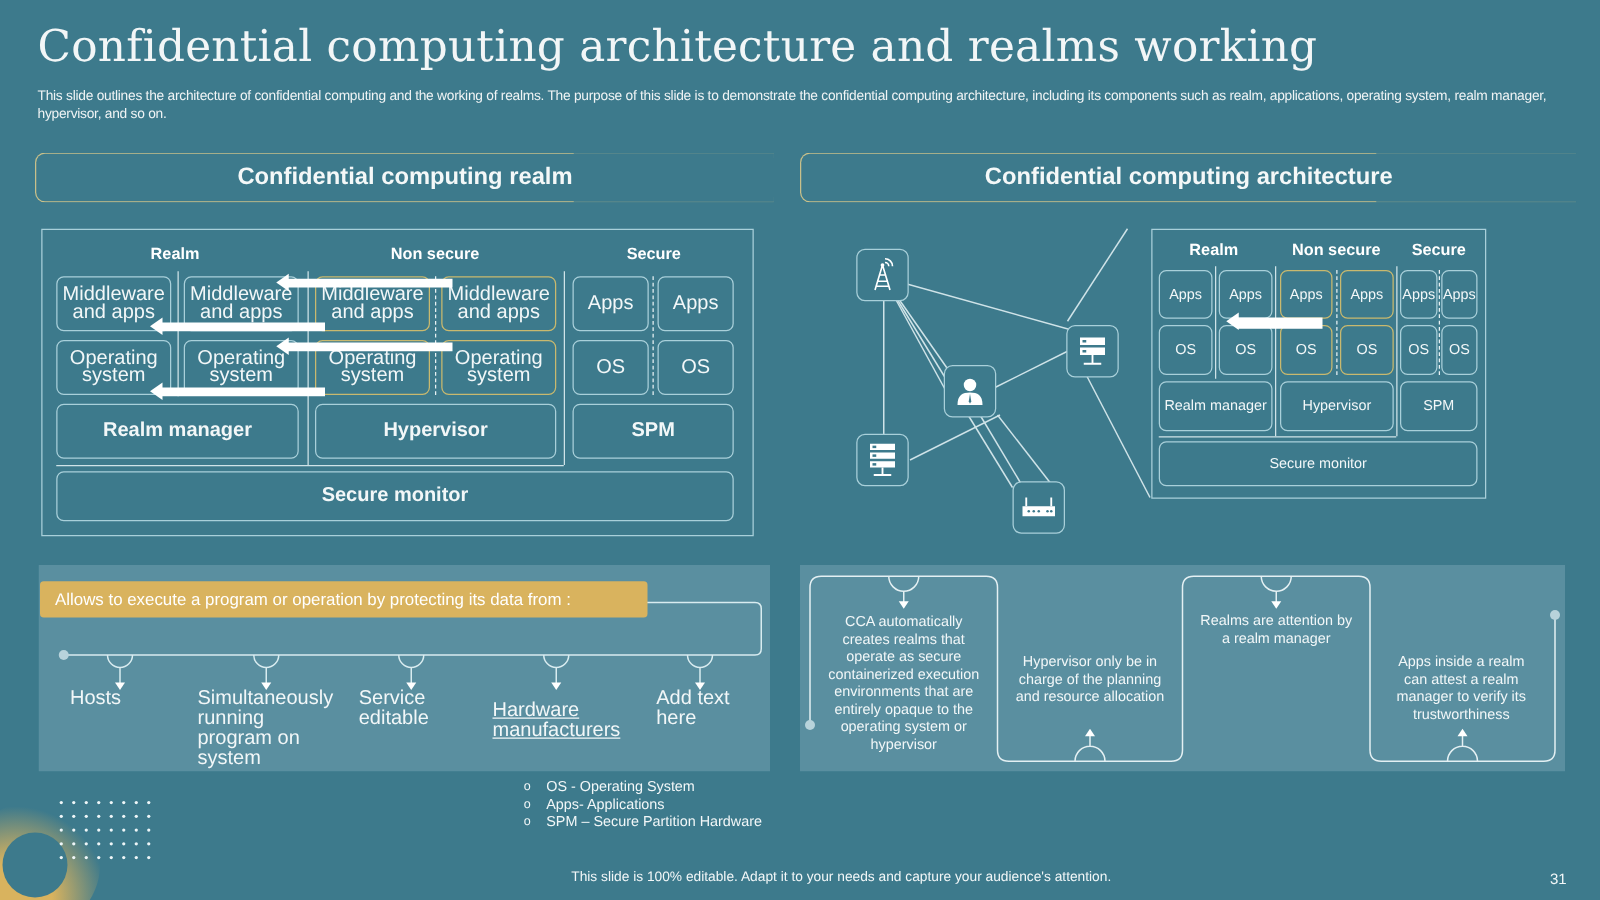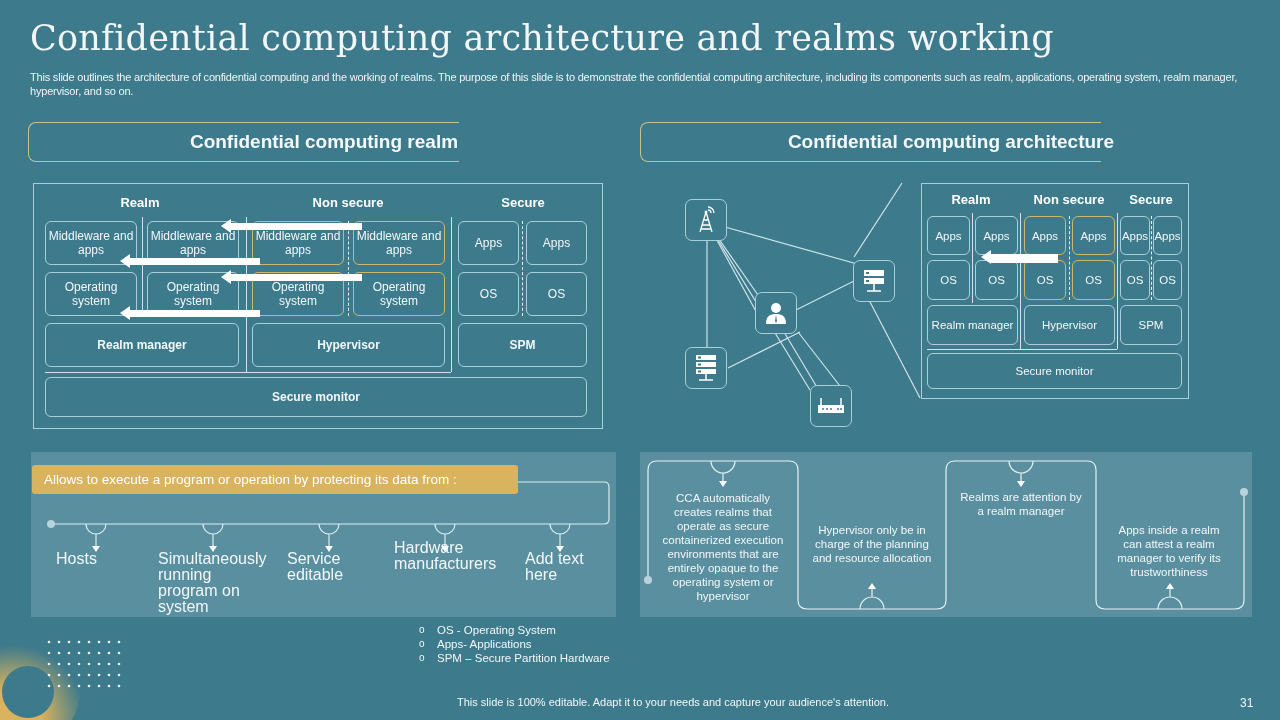--- a/index.html
+++ b/index.html
@@ -4,21 +4,21 @@
 <style>
   html,body{margin:0;padding:0;}
   body{width:1280px;height:720px;background:#3d7a8c;position:relative;overflow:hidden;color:#fff;font-family:"Liberation Sans",sans-serif;}
   .abs{position:absolute;}
   .title{left:30px;top:18px;font-family:"DejaVu Serif","Liberation Serif",serif;font-size:35px;color:#f2f6f7;letter-spacing:0.2px;}
   .subtitle{left:30px;top:70px;width:1220px;font-size:11px;line-height:14px;color:#f0f4f5;letter-spacing:-0.2px;}
   .sec-head{height:38px;border:1px solid #c9c08a;border-right:none;border-radius:8px 0 0 8px;display:flex;align-items:center;justify-content:center;font-weight:bold;font-size:19px;color:#f4f8f8;
     background:linear-gradient(90deg,rgba(61,122,140,1),rgba(61,122,140,1));}
   .sec-head::after{content:"";position:absolute;right:0;top:-1px;bottom:-1px;width:160px;border-top:1px solid #3d7a8c;border-bottom:1px solid #3d7a8c;
      background:linear-gradient(90deg,rgba(61,122,140,0),rgba(61,122,140,1));}
-  .box{border:1px solid #a9d0da;border-radius:6px;display:flex;align-items:center;justify-content:center;text-align:center;font-size:12px;line-height:14px;color:#f2f7f8;box-sizing:border-box;}
+  .box{border:1px solid #a9d0da;border-radius:6px;display:flex;align-items:center;justify-content:center;text-align:center;font-size:16px;line-height:14px;color:#f2f7f8;box-sizing:border-box;}
   .box.gold{border-color:#c9b96e;}
   .box.bold{font-weight:bold;}
   .colhead{font-weight:bold;font-size:13px;color:#fff;text-align:center;}
   .vline{position:absolute;width:0;border-left:1px solid #cfe3e8;}
   .vline.dash{border-left:1px dashed #e8f1f3;}
   .hline{position:absolute;height:0;border-top:1px solid #cfe3e8;}
   .arrow{position:absolute;height:7px;background:#fff;}
   .arrow::before{content:"";position:absolute;left:-9px;top:-4px;border-right:10px solid #fff;border-top:7.5px solid transparent;border-bottom:7.5px solid transparent;}
   .panel{background:#5a8fa0;}
   .goldbar{background:#d9b35e;color:#fff;font-size:13.5px;display:flex;align-items:center;padding-left:12px;border-radius:3px;box-sizing:border-box;}
@@ -192,21 +192,21 @@
     <path d="M294 94 L302 94 L298 100 Z"></path>
     <path d="M410 94 L418 94 L414 100 Z"></path>
     <path d="M525 94 L533 94 L529 100 Z"></path>
   </g>
   <circle cx="20" cy="72" r="4" fill="#b8d3db"></circle>
 </svg>
 <div class="abs goldbar" style="left:32px;top:465px;width:486px;height:29px;">Allows to execute a program or operation by protecting its data from :</div>
 <div class="abs item-label" style="left:56px;top:551px;width:80px;">Hosts</div>
 <div class="abs item-label" style="left:158px;top:551px;width:110px;">Simultaneously running  program on system</div>
 <div class="abs item-label" style="left:287px;top:551px;width:80px;">Service editable</div>
-<div class="abs item-label" style="left:394px;top:540px;width:100px;">Hardware manufacturers</div>
+<div class="abs item-label" style="left:394px;top:561px;width:100px;text-decoration:underline;">Hardware manufacturers</div>
 <div class="abs item-label" style="left:525px;top:551px;width:70px;">Add text here</div>
 
 <div class="abs panel" style="left:640px;top:452px;width:612px;height:165px;"></div>
 <svg class="abs" style="left:640px;top:452px;" width="612" height="165">
   <g stroke="#e4f0f3" stroke-width="1.2" fill="none">
     <path d="M8 128 L8 18 Q8 9 17 9 L149 9 Q158 9 158 18 L158 148 Q158 157 167 157 L297 157 Q306 157 306 148 L306 18 Q306 9 315 9 L447 9 Q456 9 456 18 L456 148 Q456 157 465 157 L595 157 Q604 157 604 148 L604 40"></path>
     <path d="M71 9 a12 12 0 0 0 24 0 M83 21 L83 30"></path>
     <path d="M220 157 a12 12 0 0 1 24 0 M232 145 L232 136"></path>
     <path d="M369 9 a12 12 0 0 0 24 0 M381 21 L381 30"></path>
     <path d="M518 157 a12 12 0 0 1 24 0 M530 145 L530 136"></path>

